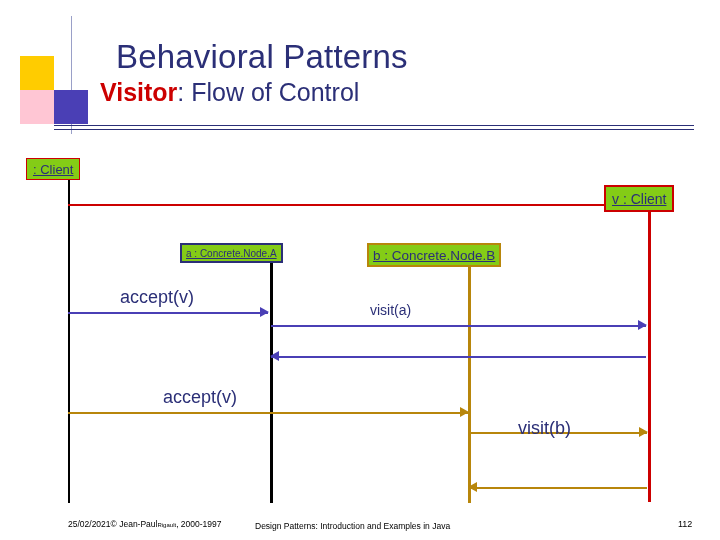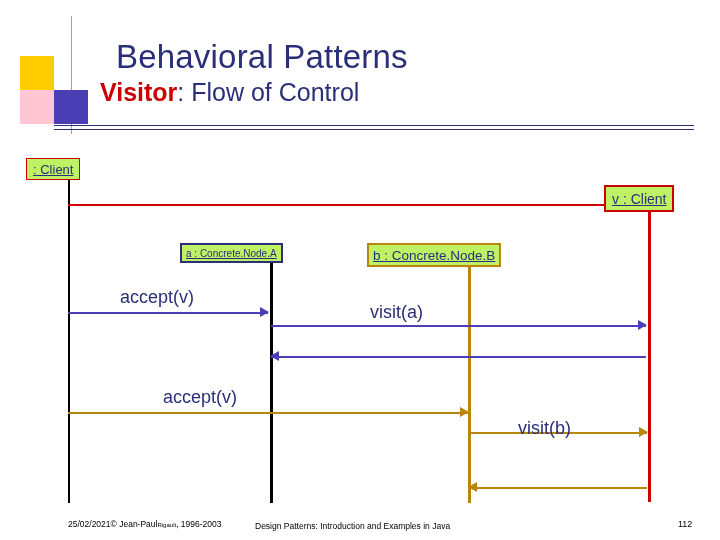--- a/index.html
+++ b/index.html
@@ -75,21 +75,21 @@
   
   #diagram {
     position: absolute;
     left: 0; top: 140px;
     width: 720px; height: 370px;
   }
 
   .box {
     position: absolute;
     box-sizing: border-box;
-    background: #bef264;
+    background: #84cc16;
     text-align: center;
     white-space: nowrap;
   }
   .box-client {
     left: 26px; top: 18px;
     padding: 3px 6px 2px 6px;
     border: 1px solid #cc0000;
     font-size: 13px;
     color: #2b2f77;
   }
@@ -221,21 +221,21 @@
   <div class="arrow right" style="left:68px; top:172px; width:200px;">
     <div class="shaft" style="width:200px; border-top-color:#4a3fb5;"></div>
     <div class="head" style="border-left-color:#4a3fb5;"></div>
   </div>
   <div class="lbl" style="left:120px; top:147px; font-size:18px; color:#2b2f77;">accept(v)</div>
 
   <div class="arrow right" style="left:271px; top:185px; width:375px;">
     <div class="shaft" style="width:375px; border-top-color:#4a3fb5;"></div>
     <div class="head" style="border-left-color:#4a3fb5;"></div>
   </div>
-  <div class="lbl" style="left:370px; top:162px; font-size:18px; color:#2b2f77;">visit(a)</div>
+  <div class="lbl" style="left:370px; top:162px; font-size:14px; color:#2b2f77;">visit(a)</div>
 
   <div class="arrow left" style="left:271px; top:216px; width:375px;">
     <div class="shaft" style="width:375px; border-top-color:#4a3fb5;"></div>
     <div class="head" style="border-right-color:#4a3fb5;"></div>
   </div>
 
   <div class="arrow right" style="left:68px; top:272px; width:400px;">
     <div class="shaft" style="width:400px; border-top-color:#b8860b;"></div>
     <div class="head" style="border-left-color:#b8860b;"></div>
   </div>
@@ -251,15 +251,15 @@
     <div class="shaft" style="width:178px; border-top-color:#b8860b;"></div>
     <div class="head" style="border-right-color:#b8860b;"></div>
   </div>
 
   <div class="box box-client"><span class="u">: Client</span></div>
   <div class="box box-visitor"><span class="u">v : Client</span></div>
   <div class="box box-nodea"><span class="u">a : Concrete.Node.A</span></div>
   <div class="box box-nodeb"><span class="u">b : Concrete.Node.B</span></div>
 </div>
 
-<div class="footer-left"><span>25/02/2021</span><span>© Jean-Paul</span><span class="tiny">Rigault</span><span>, 1996-2003</span></div>
+<div class="footer-left"><span>25/02/2021</span><span>© Jean-Paul</span><span class="tiny">Rigault</span><span>, 2000-1997</span></div>
 <div class="footer-center">Design Patterns: Introduction and Examples in Java</div>
 <div class="footer-right">112</div>
 
 </body></html>

